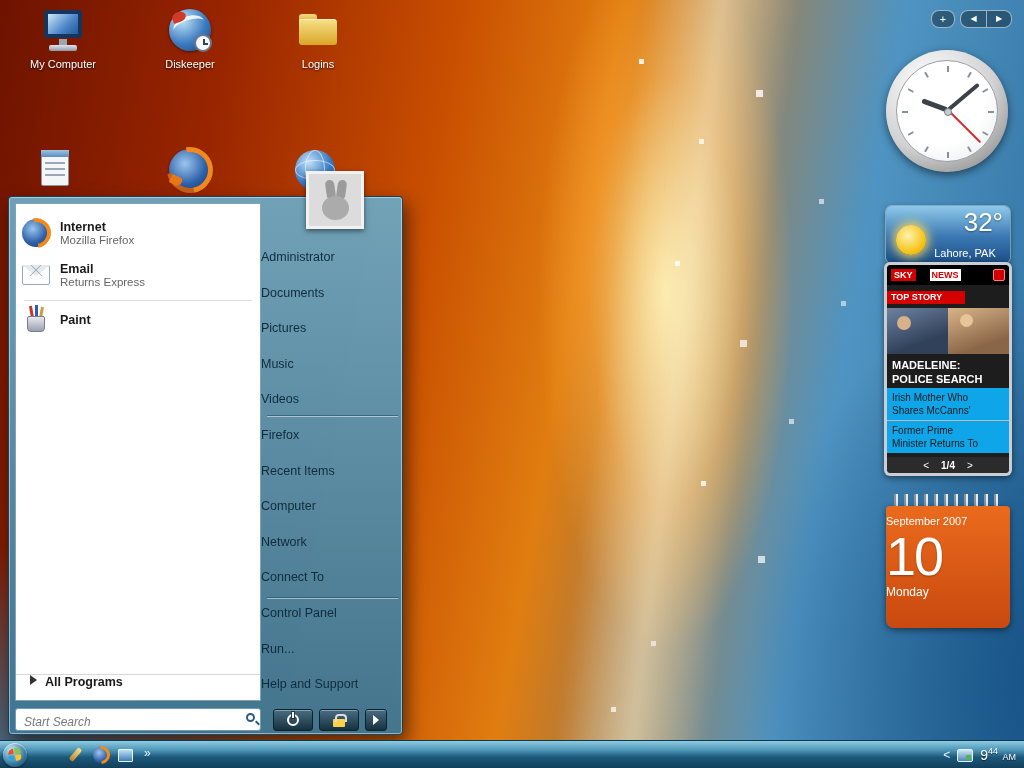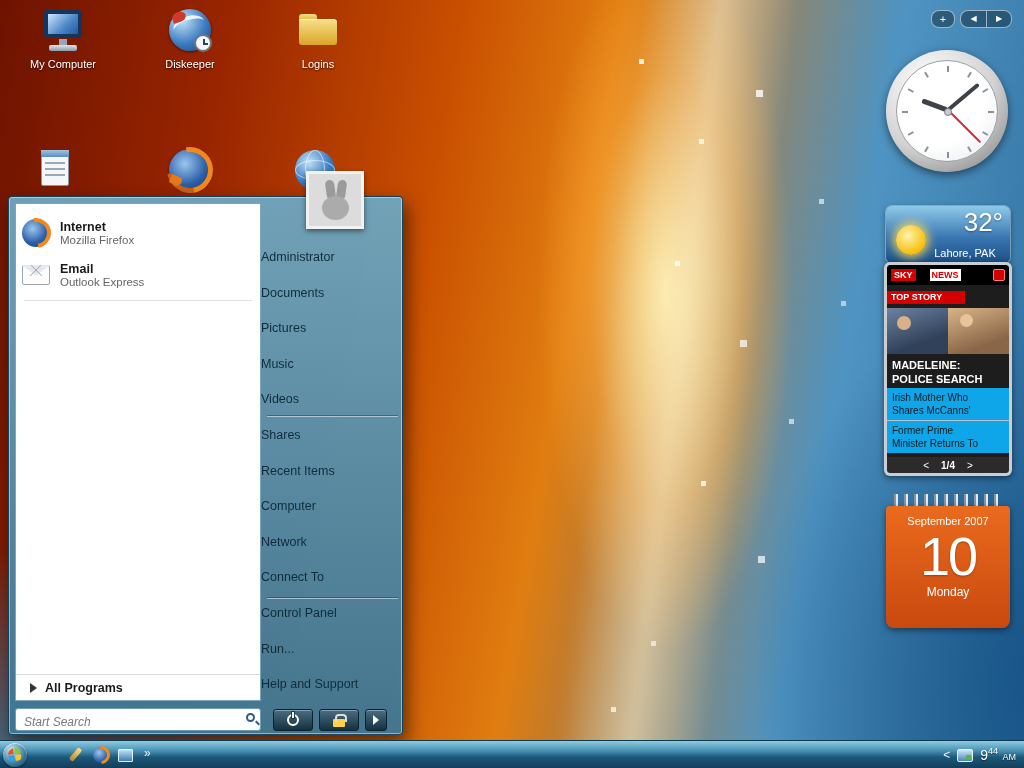--- a/index.html
+++ b/index.html
@@ -114,38 +114,38 @@
   .news-story + .news-story { border-top:1px solid #b9bec4; }
   .news-footer { margin-top:auto; height:16px; background:#2b2b2b; color:#fff; font-size:10px;
     display:flex; align-items:center; justify-content:center; gap:12px; }
   .news-footer .nav { cursor:pointer; }
   .news-footer .pgr { font-weight:bold; }
 
   .cal-gadget { position:absolute; left:886px; top:494px; width:124px; height:134px; z-index:30; }
   .cal-binding { height:12px; margin:0 6px;
     background:repeating-linear-gradient(90deg, rgba(0,0,0,0) 0 2px, #8d9299 2px 4px, #e8ebee 4px 6px, rgba(0,0,0,0) 6px 10px); }
   .cal-body { height:122px; background:linear-gradient(#ea6a1d, #c9490f); border-radius:4px 4px 8px 8px;
-    box-shadow:0 2px 6px rgba(0,0,0,.5); text-align:center; color:#fff; }
+    box-shadow:0 2px 6px rgba(0,0,0,.5); text-align:left; color:#fff; }
   .cal-month { padding-top:9px; font-size:11px; }
   .cal-day { font-size:54px; line-height:58px; letter-spacing:-2px; text-shadow:0 1px 2px rgba(0,0,0,.3); }
   .cal-weekday { font-size:12px; }
 
   
   .start-menu { position:absolute; left:8px; top:196px; width:395px; height:539px; z-index:50;
     background:linear-gradient(rgba(110,166,190,.96), rgba(62,118,146,.96));
     border:1px solid rgba(15,55,80,.85); border-radius:4px;
     box-shadow:inset 0 0 0 1px rgba(255,255,255,.45), 4px 8px 18px rgba(0,0,0,.55); }
   .sm-left { position:absolute; left:6px; top:6px; width:246px; height:498px; background:#fff; border:1px solid #7fa4ba; }
   .sm-pinned { position:absolute; left:4px; display:flex; align-items:center; gap:8px; width:236px; cursor:pointer; }
   .sm-pinned .pic { width:32px; height:32px; position:relative; flex:none; }
   .sm-pt { font-size:12.5px; font-weight:bold; color:#1a1a1a; }
   .sm-ps { font-size:11.5px; color:#666; }
   .sm-sep-left { position:absolute; left:8px; width:228px; border-top:1px solid #e0e0e0; }
   .sm-allprog { position:absolute; left:0; bottom:0; width:244px; height:26px; border-top:1px solid #d8d8d8;
-    display:flex; align-items:center; gap:8px; padding-left:14px; cursor:pointer; background:#fff; }
+    display:flex; gap:8px; padding-left:14px; cursor:pointer; background:#fff; }
   .sm-allprog .tri { width:0; height:0; border-left:7px solid #333; border-top:5px solid transparent; border-bottom:5px solid transparent; }
   .sm-allprog .apl { font-size:12.5px; font-weight:bold; color:#1a1a1a; }
   .sm-search { position:absolute; left:6px; top:511px; width:246px; height:23px; }
   .sm-search input { width:100%; height:100%; border:1px solid #6f9cb8; border-radius:3px; padding:4px 24px 0 8px;
     font-family:"Liberation Sans",sans-serif; font-size:12px; color:#333; outline:none;font-style:italic; }
   .sm-search input::placeholder { font-style:italic; color:#777; }
   .sm-search .mag { position:absolute; right:6px; top:5px; width:9px; height:9px; border:2px solid #2a5a8a; border-radius:50%; }
   .sm-search .mag::after { content:""; position:absolute; left:7px; top:7px; width:5px; height:2px; background:#2a5a8a; transform:rotate(45deg); }
 
   .sm-right { position:absolute; left:252px; top:0; width:143px; height:539px; }
@@ -356,24 +356,35 @@
         </div>
       </div>
       <div class="sm-pinned" style="top:50px; height:42px;">
         <div class="pic pi-mail">
             <div class="env"></div>
             <div class="flap"></div>
             <div class="flapline"></div>
           </div>
         <div>
           <div class="sm-pt">Email</div>
-          <div class="sm-ps">Outlook Express</div>
+          <div class="sm-ps">Returns Express</div>
         </div>
       </div>
       <div class="sm-sep-left" style="top:96px;"></div>
+      <div class="sm-pinned" style="top:100px; height:32px;">
+        <div class="pic pi-paint">
+            <div class="b1"></div>
+            <div class="b2"></div>
+            <div class="b3"></div>
+            <div class="cup"></div>
+          </div>
+        <div>
+          <div class="sm-pt">Paint</div>
+        </div>
+      </div>
       <div class="sm-allprog">
         <div class="tri"></div>
         <div class="apl">All Programs</div>
       </div>
     </div>
 
     <div class="sm-search">
       <input type="text" placeholder="Start Search" style="">
       <div class="mag"></div>
     </div>
@@ -383,21 +394,21 @@
         <div class="bunny-ear e1"></div>
         <div class="bunny-ear e2"></div>
         <div class="bunny-head"></div>
       </div>
       <div class="sm-items">
         <div class="sm-ritem">Administrator</div>
         <div class="sm-ritem">Documents</div>
         <div class="sm-ritem">Pictures</div>
         <div class="sm-ritem">Music</div>
         <div class="sm-ritem">Videos</div>
-        <div class="sm-ritem">Shares</div>
+        <div class="sm-ritem">Firefox</div>
         <div class="sm-ritem">Recent Items</div>
         <div class="sm-ritem">Computer</div>
         <div class="sm-ritem">Network</div>
         <div class="sm-ritem">Connect To</div>
         <div class="sm-ritem">Control Panel</div>
         <div class="sm-ritem">Run...</div>
         <div class="sm-ritem">Help and Support</div>
       </div>
       <div class="sm-rsep" style="top:218px;"></div>
       <div class="sm-rsep" style="top:400px;"></div>

